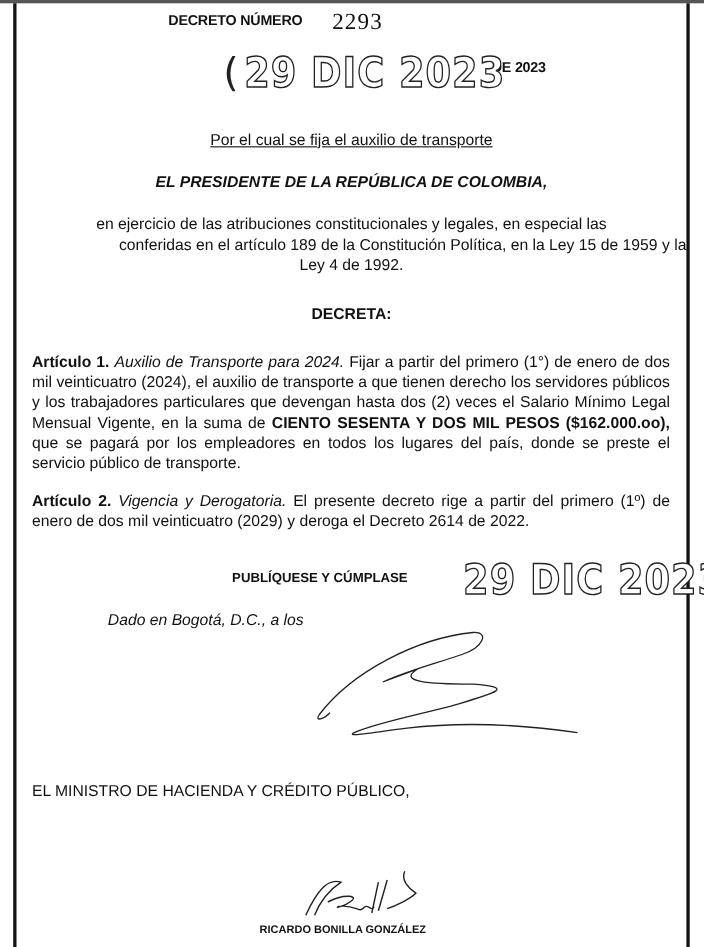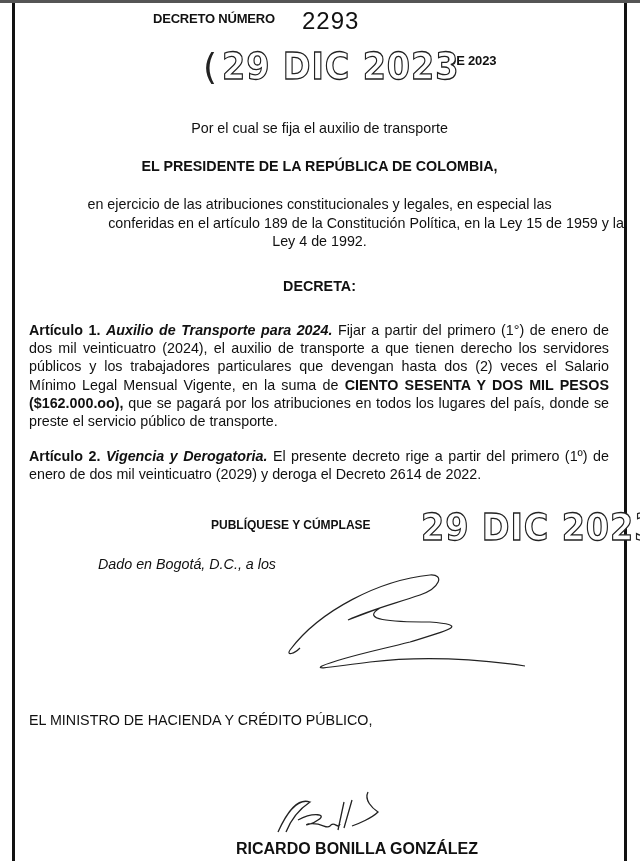--- a/index.html
+++ b/index.html
@@ -7,68 +7,68 @@
     width: 640px; height: 861px; overflow: hidden;
     background: #ffffff; position: relative;
     font-family: "Liberation Sans", sans-serif; color: #111;
   }
   .topbar { position: absolute; left: 0; top: 0; width: 640px; height: 3px; background: #555; }
   .border-left { position: absolute; left: 12px; top: 3px; width: 3px; height: 858px; background: #111; }
   .border-right { position: absolute; left: 624px; top: 3px; width: 3px; height: 858px; background: #111; }
   .abs { position: absolute; white-space: nowrap; }
   .header-line { left: 0; width: 519px; top: 8px; height: 22px; text-align: center; }
   .hd-label { position: absolute; top: 3px; font-weight: bold; font-size: 13px; letter-spacing: -0.2px; }
-  .hd-number { position: absolute; top: -1px; font-family: Liberation Sans, sans-serif; font-size: 24px; letter-spacing: 1px; }
+  .hd-number { position: absolute; top: -1px; font-family: Liberation Serif, serif; font-size: 21px; letter-spacing: 1px; }
   .stamp {
     font-family: "DejaVu Sans", sans-serif; font-size: 38px; color: #fff;
     -webkit-text-stroke: 1.3px #222; letter-spacing: 1px; font-weight: bold;
     transform: scaleX(0.88); transform-origin: left top;
   }
   .stamp-paren { font-family: "DejaVu Sans", sans-serif; font-size: 36px; color: #222; font-weight: normal; }
   .center { left: 15px; width: 609px; text-align: center; }
   .p-normal { font-size: 14.3px; line-height: 18px; }
   .bold { font-weight: bold; }
   .body-block { position: absolute; left: 29px; width: 580px; font-size: 14.3px; line-height: 18.2px; text-align: justify; }
-  .it { font-style: italic; font-weight: bold; }
+  .it { font-style: italic; font-weight: normal; }
   svg.sig { position: absolute; }
 </style>
 </head>
 <body>
 
 <div class="topbar"></div>
 <div class="border-left"></div>
 <div class="border-right"></div>
 
 <div class="abs header-line">
   <span class="hd-label" style="left:153px;">DECRETO NÚMERO</span>
   <span class="hd-number" style="left:302px;">2293</span>
   <span class="hd-label" style="left:447px;margin-top:42px;">DE 2023</span>
 </div>
 
 <div class="abs" style="left:203px; top:46px;">
   <span class="stamp-paren">(</span>
 </div>
 <div class="abs stamp" style="left:222px; top:44px;">29 DIC 2023</div>
 
-<div class="abs center p-normal" style="top:119px;">Por el cual se fija el auxilio de transporte</div>
+<div class="abs center p-normal" style="top:119px;text-decoration:underline;">Por el cual se fija el auxilio de transporte</div>
 
-<div class="abs center p-normal bold" style="top:157px;">EL PRESIDENTE DE LA REPÚBLICA DE COLOMBIA,</div>
+<div class="abs center p-normal bold" style="top:157px;font-style:italic;">EL PRESIDENTE DE LA REPÚBLICA DE COLOMBIA,</div>
 
 <div class="abs center p-normal" style="top:195px;">en ejercicio de las atribuciones constitucionales y legales, en especial las</div>
 <div class="abs center p-normal" style="top:214px;text-align:right;">conferidas en el artículo 189 de la Constitución Política, en la Ley 15 de 1959 y la</div>
 <div class="abs center p-normal" style="top:232px;">Ley 4 de 1992.</div>
 
 <div class="abs center p-normal bold" style="top:277px;">DECRETA:</div>
 
 <div class="body-block" style="top:321px;">
   <span class="bold">Artículo 1.</span>
   <span class="it">Auxilio de Transporte para 2024.</span>
   <span>Fijar a partir del primero (1°) de enero de dos mil veinticuatro (2024), el auxilio de transporte a que tienen derecho los servidores públicos y los trabajadores particulares que devengan hasta dos (2) veces el Salario Mínimo Legal Mensual Vigente, en la suma de</span>
   <span class="bold">CIENTO SESENTA Y DOS MIL PESOS ($162.000.oo),</span>
-  <span>que se pagará por los atribuciones en todos los lugares del país, donde se preste el servicio público de transporte.</span>
+  <span>que se pagará por los empleadores en todos los lugares del país, donde se preste el servicio público de transporte.</span>
 </div>
 
 <div class="body-block" style="top:447px;">
   <span class="bold">Artículo 2.</span>
   <span class="it">Vigencia y Derogatoria.</span>
   <span>El presente decreto rige a partir del primero (1º) de enero de dos mil veinticuatro (2029) y deroga el Decreto 2614 de 2022.</span>
 </div>
 
 <div class="abs bold" style="left:211px; top:518px; font-size:12px;">PUBLÍQUESE Y CÚMPLASE</div>
 <div class="abs stamp" style="left:421px; top:505px;">29 DIC 2023</div>
@@ -79,13 +79,13 @@
   <path d="M30 80 C 60 40, 120 10, 170 5 C 185 4, 180 18, 160 25 C 130 35, 110 40, 88 50 L 120 38 C 100 50, 130 52, 170 52 C 210 55, 190 60, 150 72 C 110 82, 80 88, 62 96 C 55 100, 70 97, 110 92 C 160 86, 210 88, 265 96" fill="none" stroke="#222" stroke-width="1.2"></path>
   <path d="M30 80 C 26 86, 34 84, 40 78" fill="none" stroke="#222" stroke-width="1.2"></path>
 </svg>
 
 <div class="abs p-normal" style="left:29px; top:711px;">EL MINISTRO DE HACIENDA Y CRÉDITO PÚBLICO,</div>
 
 <svg class="sig" style="left:268px; top:790px;" width="120" height="50" viewBox="0 0 120 50">
   <path d="M10 42 C 20 20, 30 8, 42 12 C 30 20, 22 32, 18 42 M30 30 C 45 22, 60 24, 50 30 C 45 34, 35 36, 40 34 C 55 32, 58 40, 62 36 C 66 30, 70 40, 72 34 M76 12 L 70 40 M84 10 L 76 38 M100 2 C 96 10, 104 18, 110 22 C 104 28, 90 34, 84 36" fill="none" stroke="#222" stroke-width="1.3"></path>
 </svg>
 
-<div class="abs bold" style="left:236px; top:840px; font-size:16px;">RICARDO BONILLA GONZÁLEZ</div>
+<div class="abs bold" style="left:236px; top:840px; font-size:10px;">RICARDO BONILLA GONZÁLEZ</div>
 
 </body></html>

